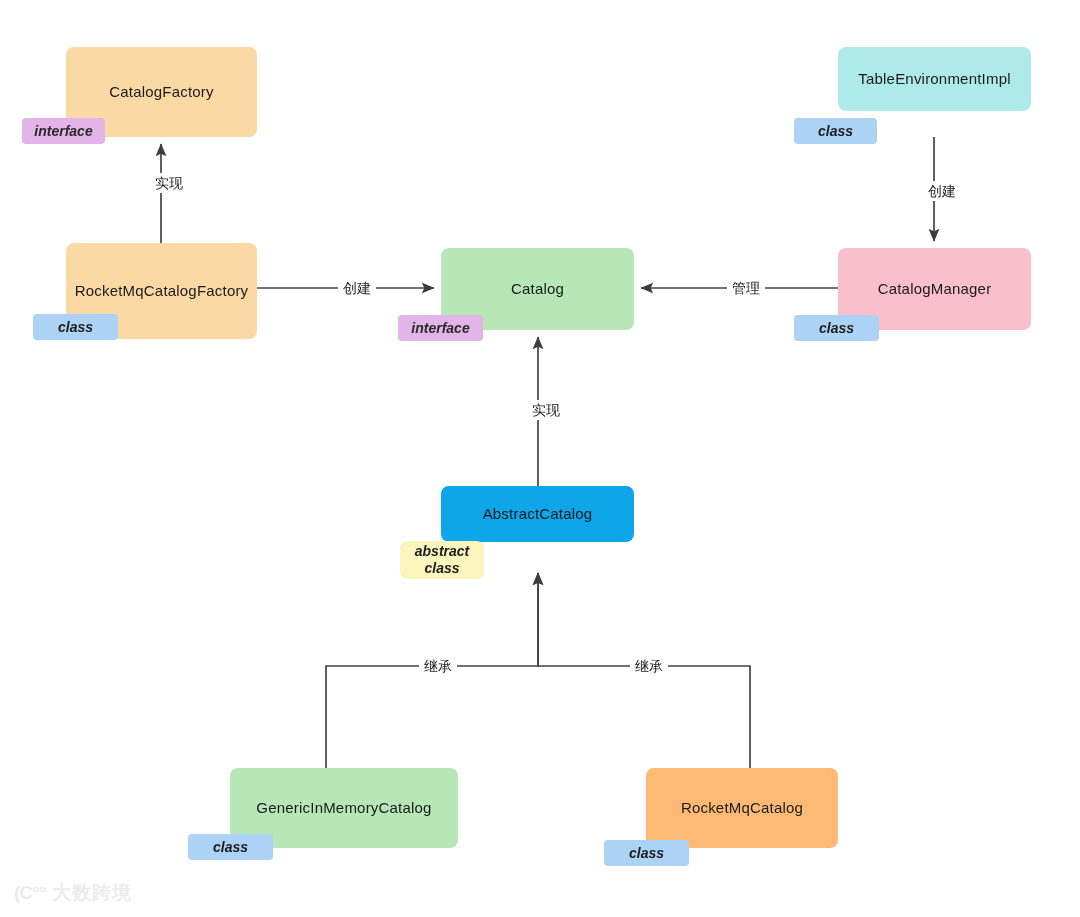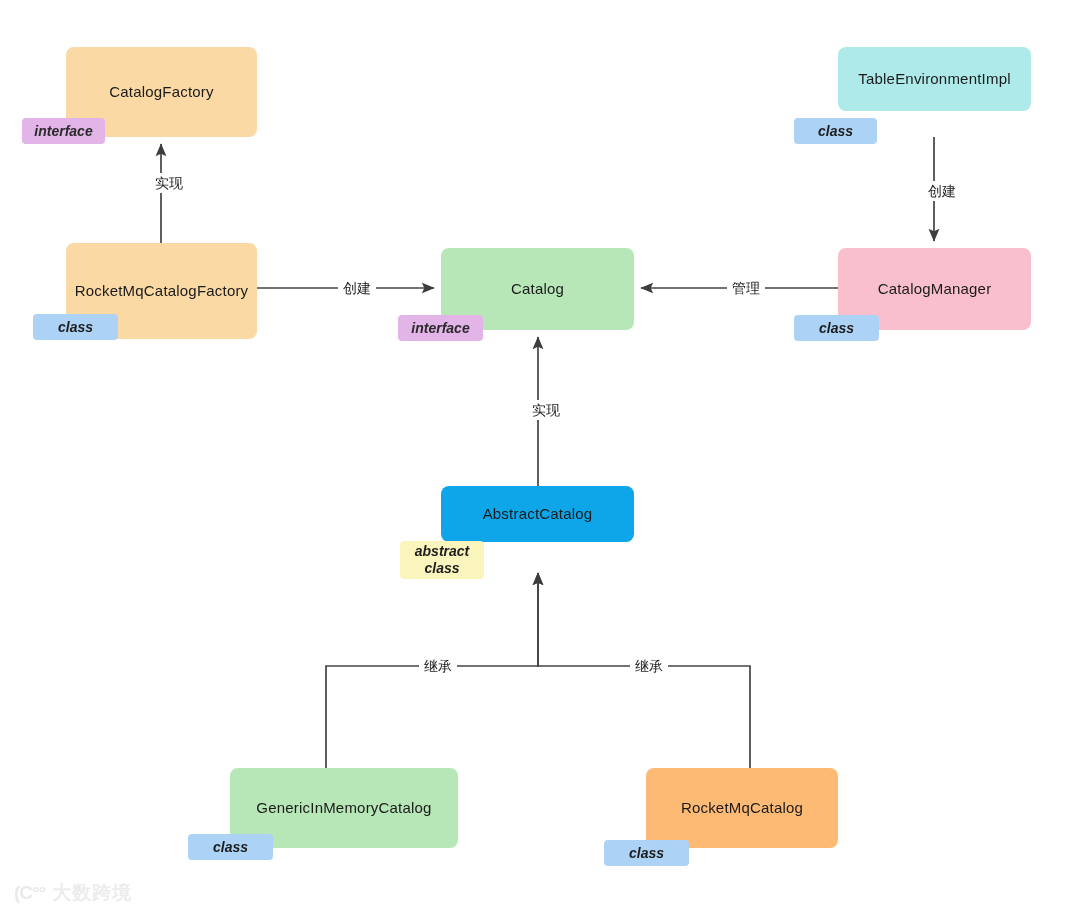--- a/index.html
+++ b/index.html
@@ -62,20 +62,21 @@
     color: #2a2a2a;
   }
   .badge.klass {
     background: #acd3f5;
     color: #1d1d1d;
   }
   .badge.abstract {
     background: #faf4bd;
     color: #1d1d1d;
     line-height: 17px;
+    border-radius: 7px;
   }
   .edge-label {
     position: absolute;
     background: #ffffff;
     color: #1d1d1d;
     font-size: 14px;
     line-height: 18px;
     padding: 1px 5px;
     z-index: 4;
     white-space: nowrap;

